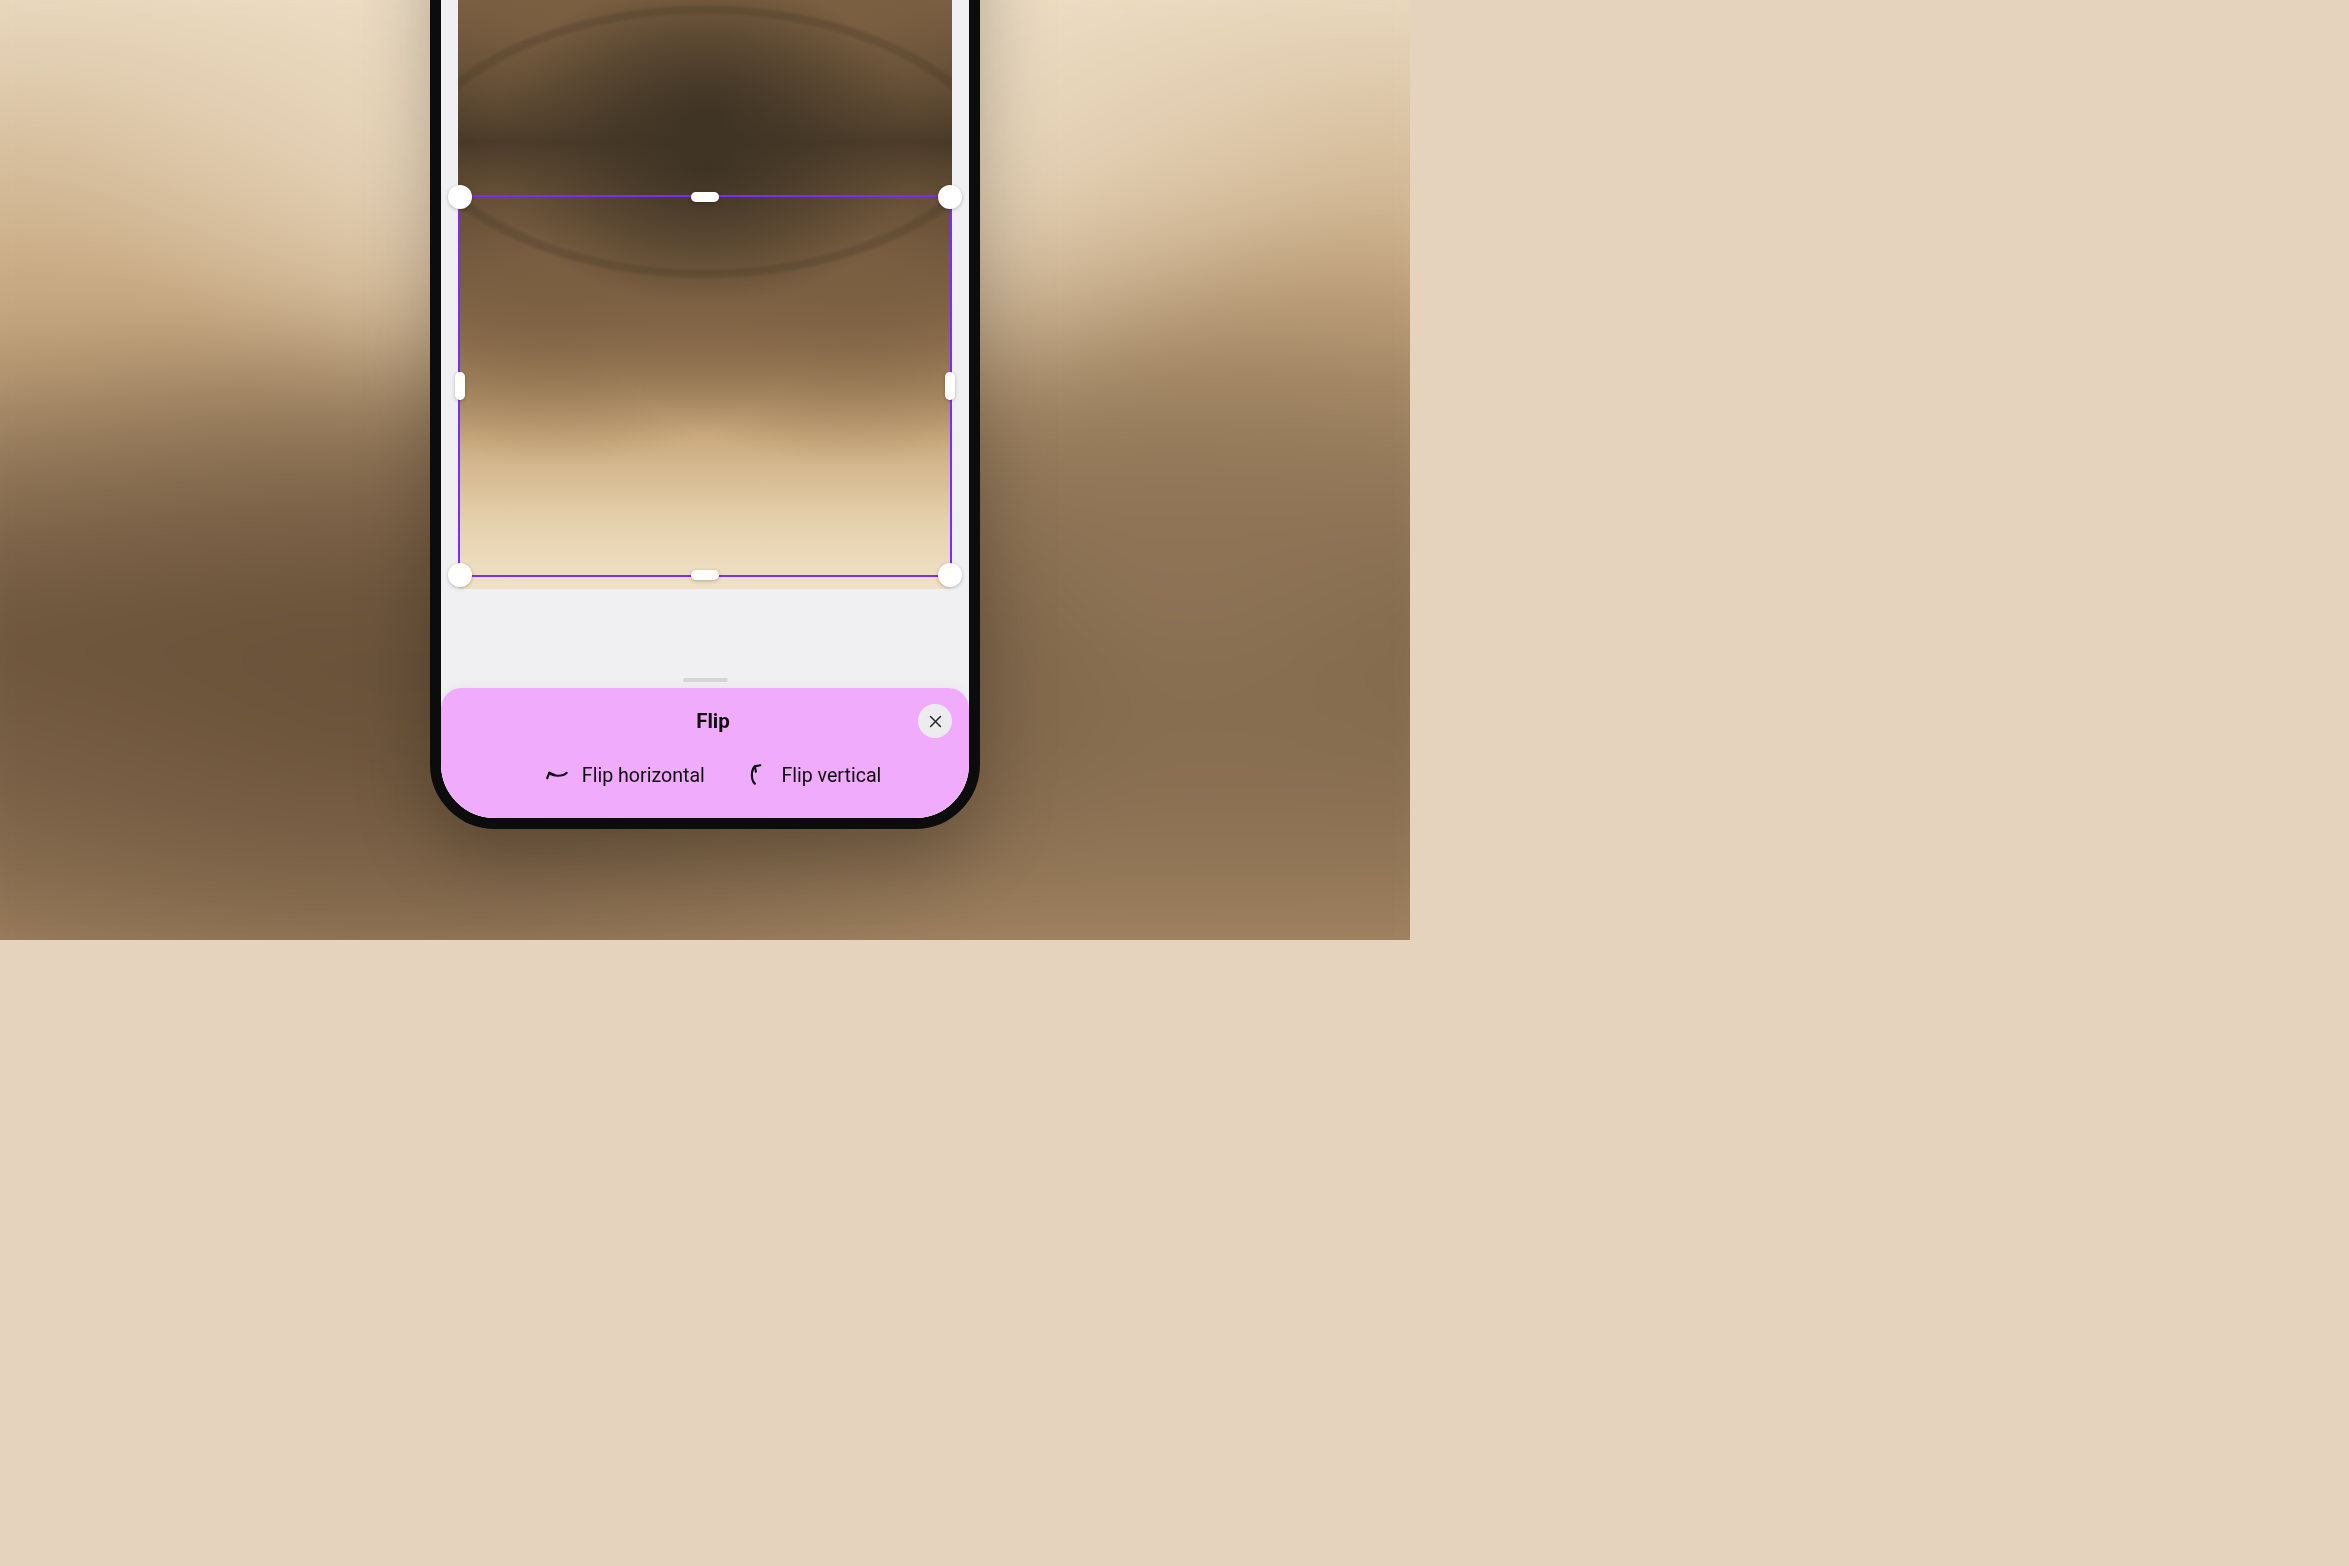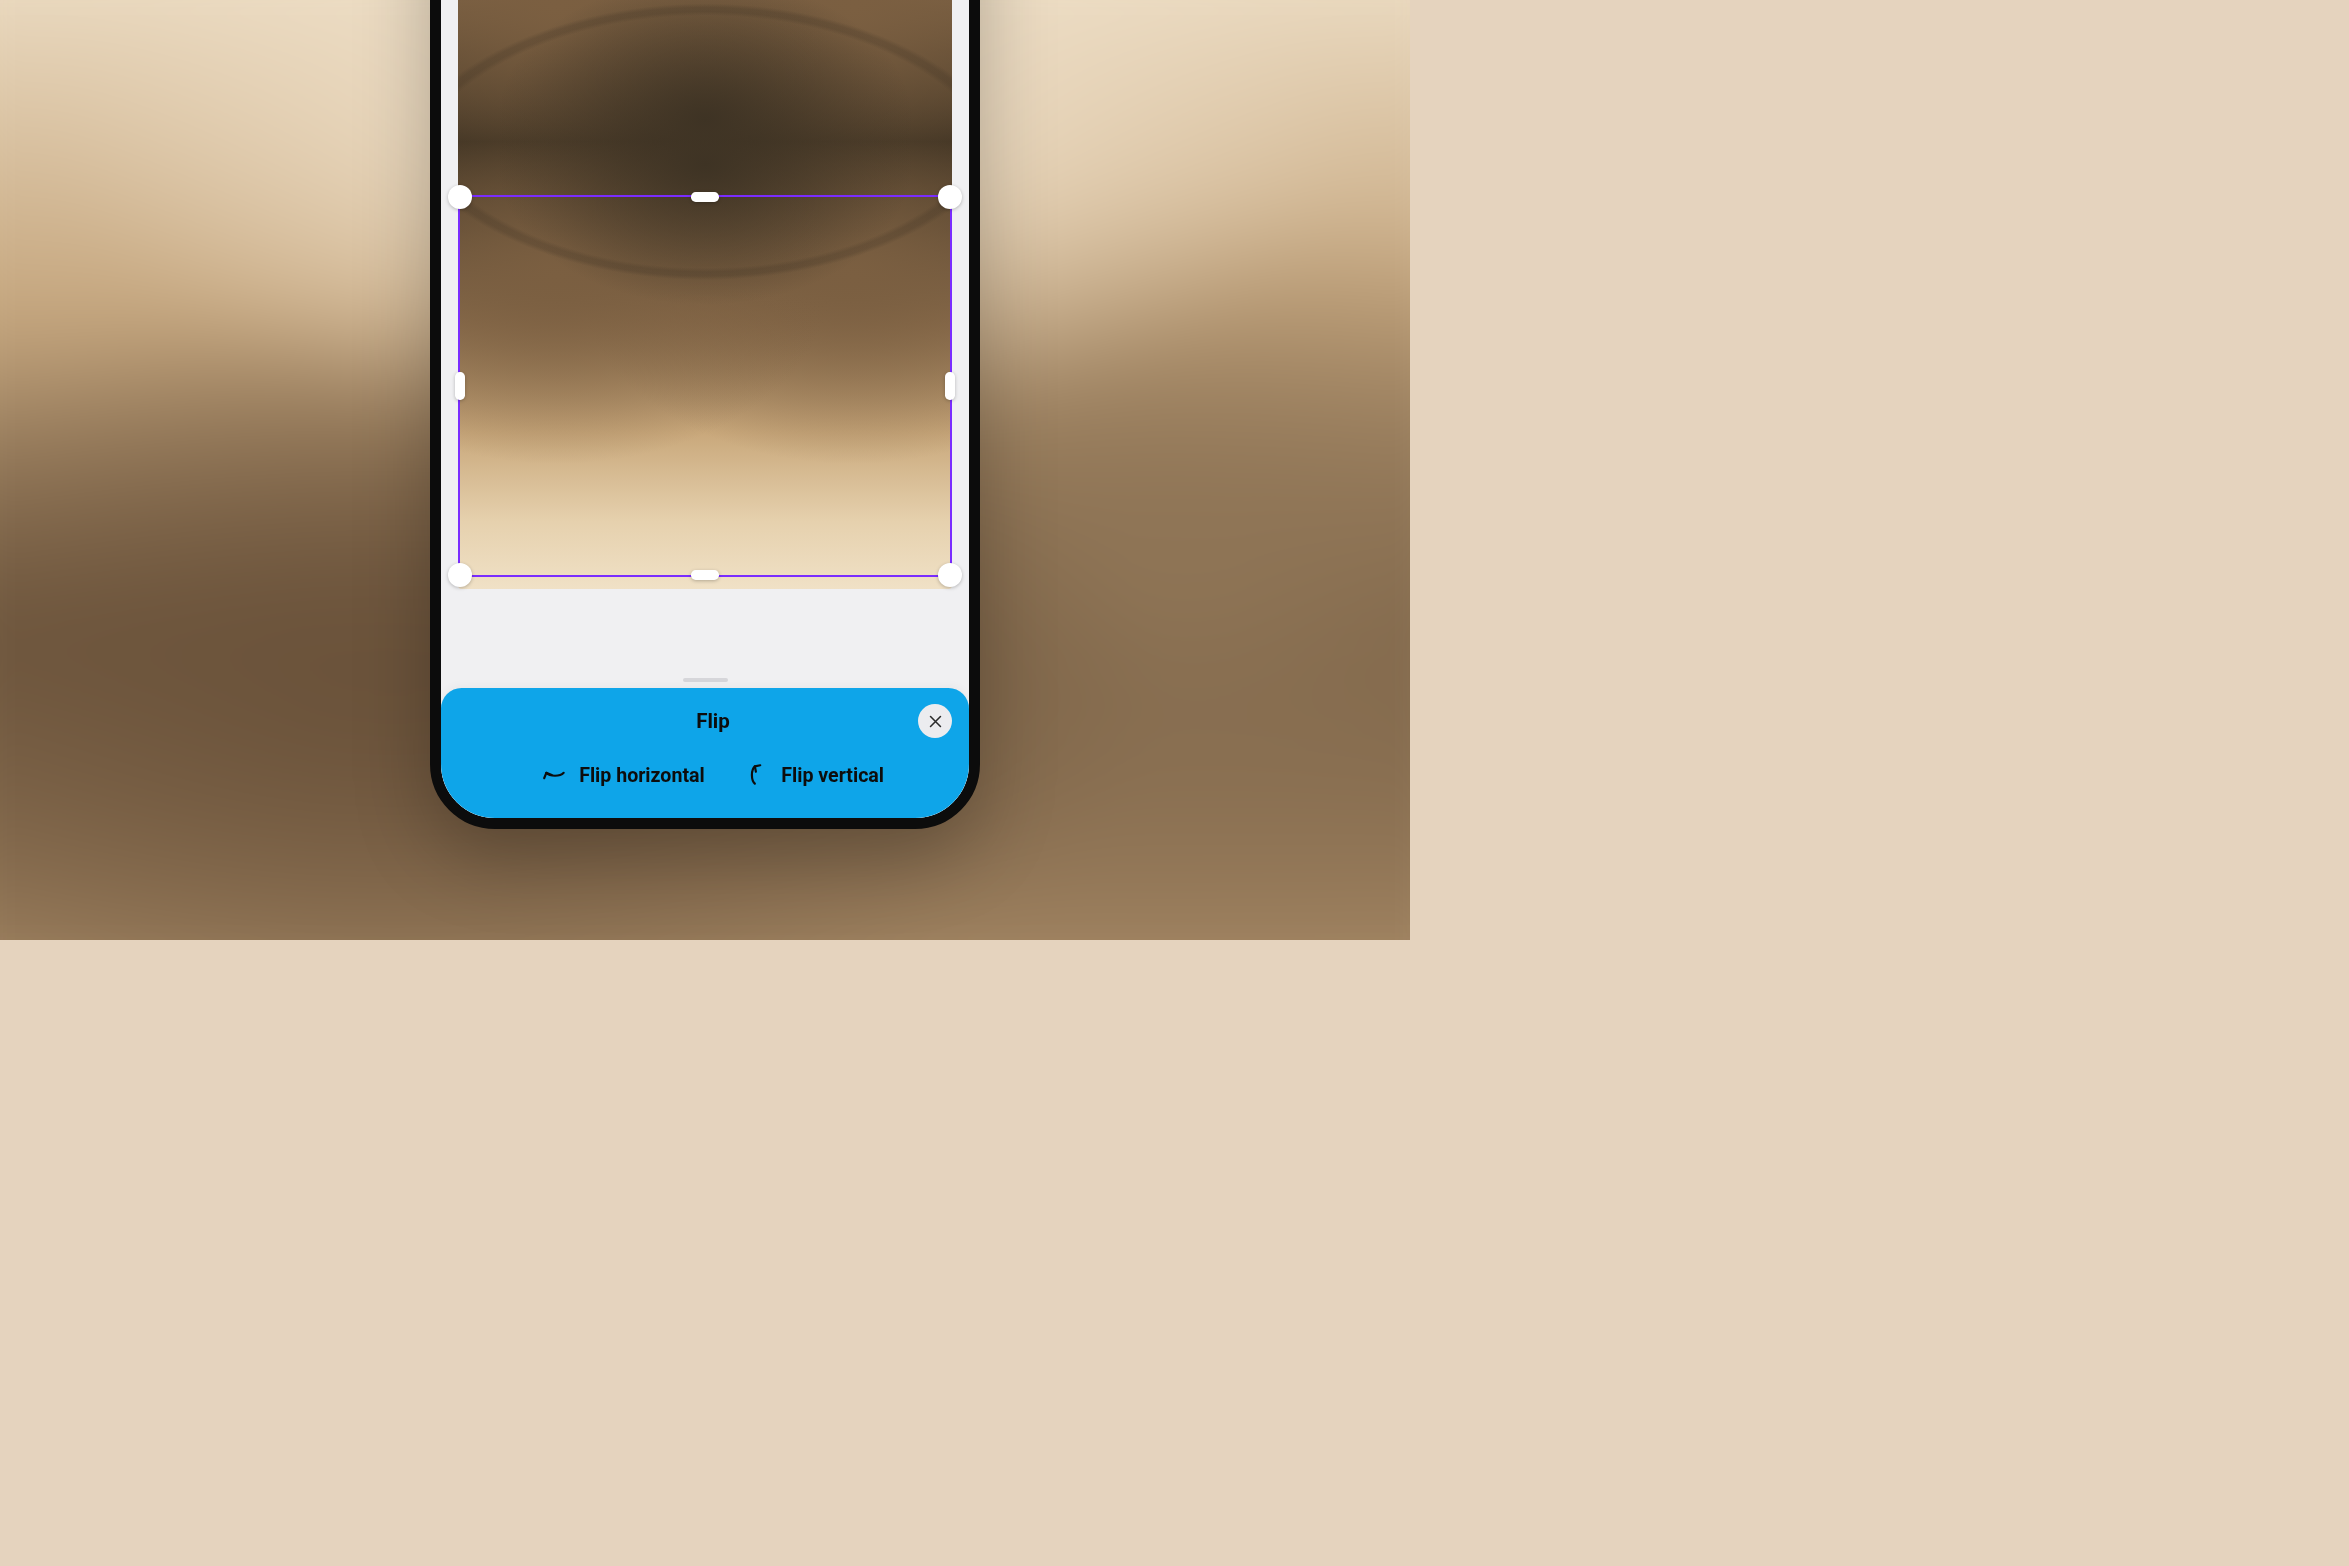--- a/index.html
+++ b/index.html
@@ -106,21 +106,21 @@
 
   .sheet-grabber {
     width: 45px; height: 4.7px;
     background: #d6d6da;
     border-radius: 2.8px;
     margin: 9.3px auto 5.6px auto;
   }
 
   
   .sheet {
-    background: #0ea5e9;
+    background: #f0abfc;
     border-radius: 20.5px 20.5px 0 0;
     padding: 15px 17px 24px 33px;
     position: relative;
     box-shadow: 0 -1.9px 9.3px rgba(0,0,0,0.04);
   }
   .sheet-header {
     display:flex; align-items:center; justify-content:center;
     position:relative;
     height: 37px;
     margin-bottom: 17px;
@@ -131,21 +131,21 @@
     width:34px; height:34px; border-radius:50%;
     background:#ececef;
     display:flex; align-items:center; justify-content:center;
     cursor:pointer;
   }
   .close-btn svg { width:17px; height:17px; stroke:#2b2b2b; stroke-width:2.2; fill:none; stroke-linecap:round; }
 
   .flip-row { display:flex; gap:32px; justify-content:center; align-items:center; }
   .flip-btn {
     display:flex; align-items:center; gap:11.2px;
-    font-size:19.6px; font-weight:700; color:#0d0d0d;
+    font-size:19.6px; font-weight:400; color:#0d0d0d;
     cursor:pointer; padding:5.6px 3.7px;
   }
   .flip-btn svg { width:26px; height:26px; stroke:#0d0d0d; stroke-width:2; fill:none; stroke-linecap:round; stroke-linejoin:round; }
 </style>
 </head>
 <body>
 
 <div class="bg-blur"></div>
 
 <div class="phone">

